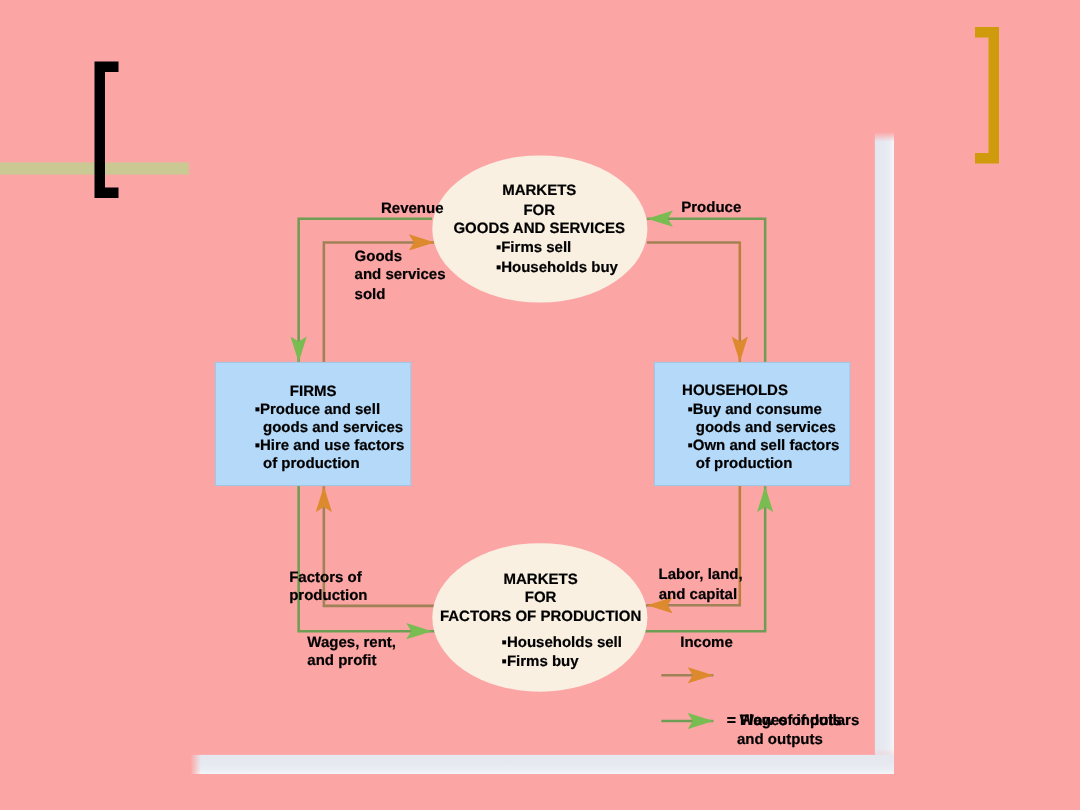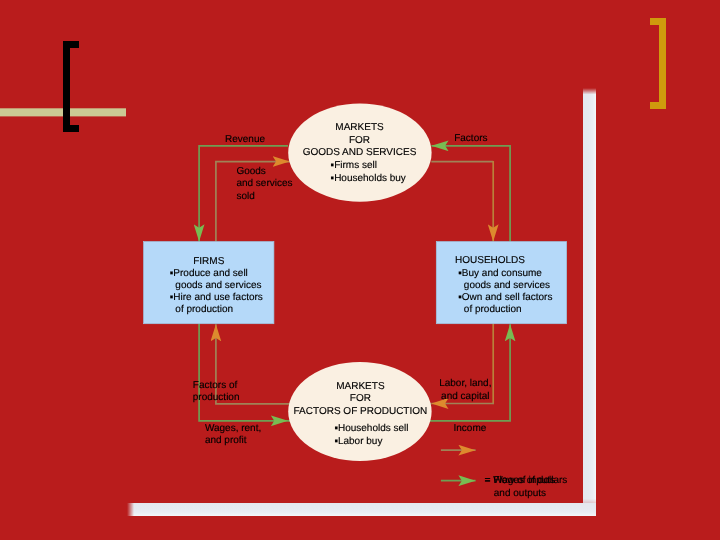--- a/index.html
+++ b/index.html
@@ -1,21 +1,21 @@
 <!DOCTYPE html>
 <html><head>
 <meta charset="utf-8">
 <title>The Circular-Flow Diagram</title>
 <style>
   html,body{margin:0;padding:0;background:#fff;}
   body{width:720px;height:540px;overflow:hidden;
        font-family:"Liberation Sans",sans-serif;
        -webkit-font-smoothing:antialiased;text-rendering:geometricPrecision;}
-  #slide{position:absolute;left:0;top:0;width:720px;height:540px;background:#b91c1c;
-        opacity:0.9999;}
+  #slide{position:absolute;left:0;top:0;width:720px;height:540px;background:#fca5a5;
+        opacity:0.9999;font-weight:bold;}
   svg.layer{position:absolute;left:0;top:0;width:720px;height:540px;overflow:visible;}
   .txt{position:absolute;color:#000;font-size:10px;line-height:12.2px;white-space:pre;-webkit-text-stroke:0.14px #000;}
   .ell{line-height:12.5px;}
   .ellb{line-height:12.9px;}
   .lbl{position:absolute;color:#000;font-size:10px;line-height:12.55px;white-space:pre;-webkit-text-stroke:0.14px #000;}
   .ctr{text-align:center;}
   .rgt{text-align:left;}
 </style>
 </head>
 <body>
@@ -99,39 +99,39 @@
   <div class="txt ell ctr" style="left:289px;top:122.1px;width:141px;">MARKETS
 FOR
 GOODS AND SERVICES</div>
   <div class="txt ell ellb" style="left:330.6px;top:160.4px;">▪Firms sell
 ▪Households buy</div>
 
   <div class="txt ell ctr" style="left:280.4px;top:380.6px;width:160px;">MARKETS
 FOR
 FACTORS OF PRODUCTION</div>
   <div class="txt ell ellb" style="left:334.4px;top:423.2px;">▪Households sell
-▪Labor buy</div>
+▪Firms buy</div>
 
   <div class="txt ctr" style="left:143.8px;top:255.6px;width:130px;">FIRMS</div>
   <div class="txt" style="left:169.8px;top:267.7px;">▪Produce and sell
   goods and services
 ▪Hire and use factors
   of production</div>
 
   <div class="txt ctr" style="left:436px;top:255.3px;width:108px;">HOUSEHOLDS</div>
   <div class="txt" style="left:458.3px;top:267.5px;">▪Buy and consume
   goods and services
 ▪Own and sell factors
   of production</div>
 
-  <div class="lbl" style="left:225px;top:133.6px;text-align:center;">Revenue</div>
+  <div class="lbl" style="left:254px;top:133.6px;text-align:center;">Revenue</div>
   <div class="lbl" style="left:236.4px;top:165.6px;">Goods
 and services
 sold</div>
-  <div class="lbl" style="left:454.2px;top:132.9px;">Factors</div>
+  <div class="lbl" style="left:454.2px;top:132.9px;">Produce</div>
 
   <div class="lbl rgt" style="left:192.8px;top:379.9px;width:80px;">Factors of
 production</div>
   <div class="lbl" style="left:204.9px;top:422.5px;">Wages, rent,
 and profit</div>
   <div class="lbl ctr" style="left:439px;top:378.4px;width:52.6px;">Labor, land,
 and capital</div>
   <div class="lbl" style="left:443.5px;top:422.9px;margin-left:10px;">Income</div>
 
   <div class="lbl ctr" style="left:484.7px;top:446.3px;width:70.5px;margin-top:29px;">= Flow of inputs

